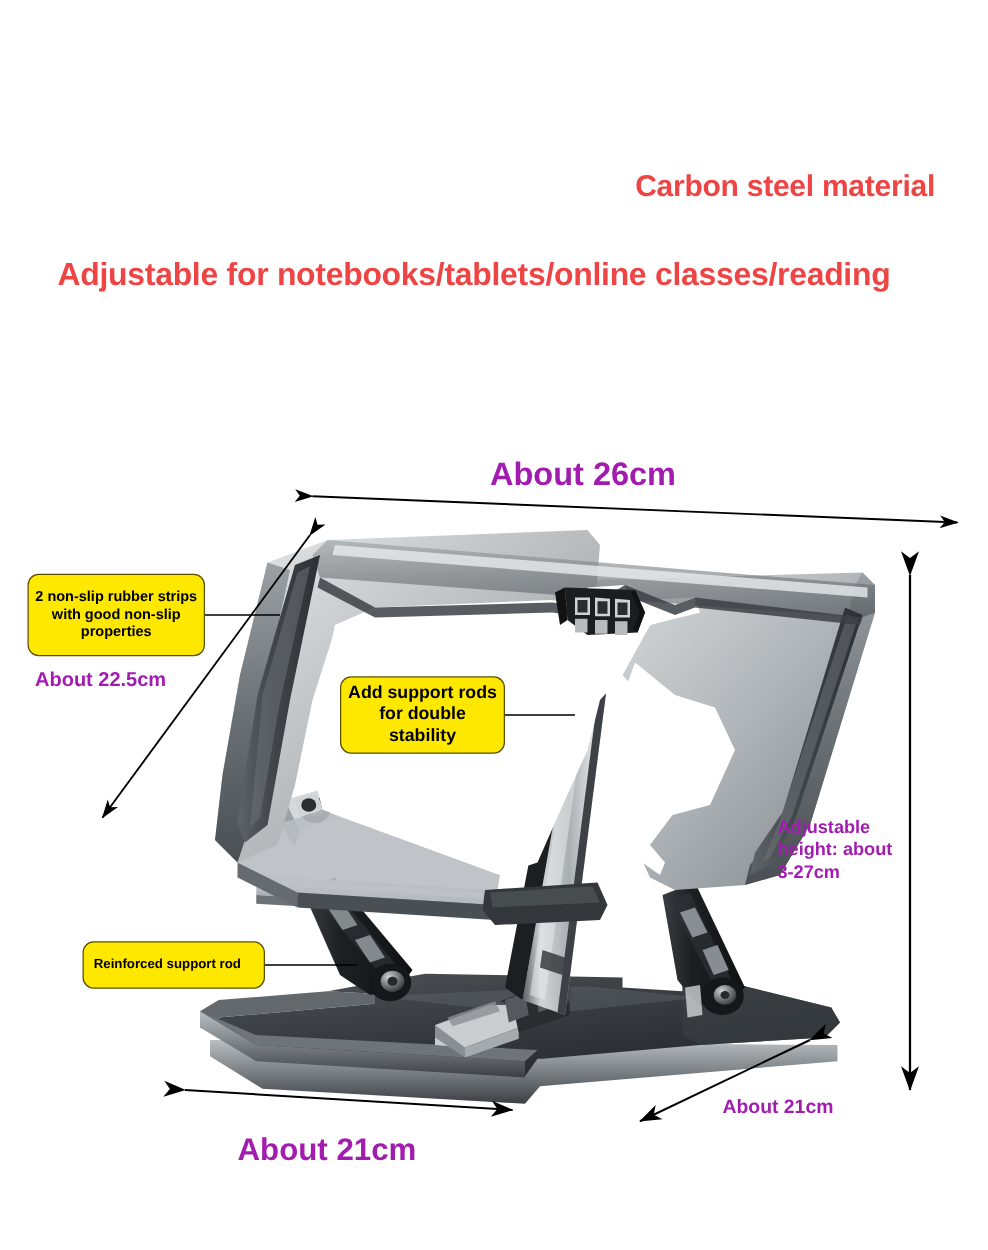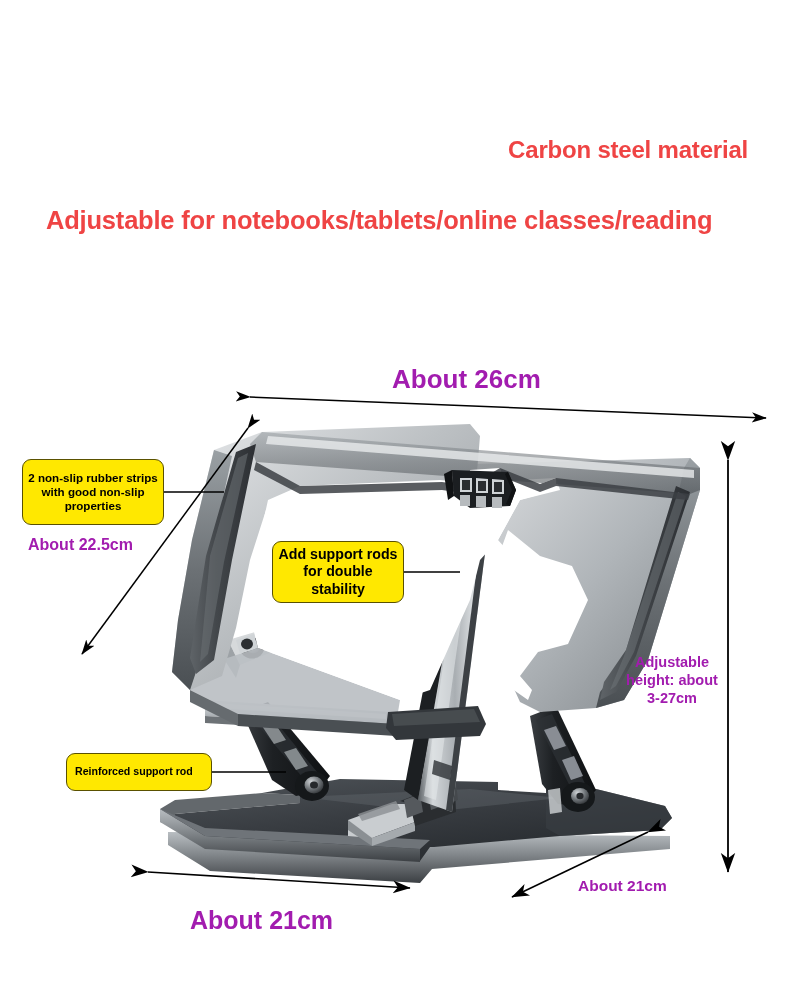--- a/index.html
+++ b/index.html
@@ -30,21 +30,21 @@
     color:#a21caf;
     font-weight:bold;
     white-space:nowrap;
   }
   #dim-26{ left:392px; top:364px; font-size:26px; }
   #dim-225{ left:28px; top:536px; font-size:16px; }
   #dim-21-front{ left:190px; top:906px; font-size:25px; }
   #dim-21-side{ left:578px; top:877px; font-size:15.5px; }
   #dim-height{
     left:622px; top:653px; font-size:14.5px;
-    text-align:center; line-height:1.25; white-space:normal; width:100px;
+    text-align:left; line-height:1.25; white-space:normal; width:100px;
   }
 
   
   .callout{
     position:absolute;
     background:#FFE800;
     border:1.4px solid #5a5100;
     border-radius:9px;
     color:#000;
     font-weight:bold;

